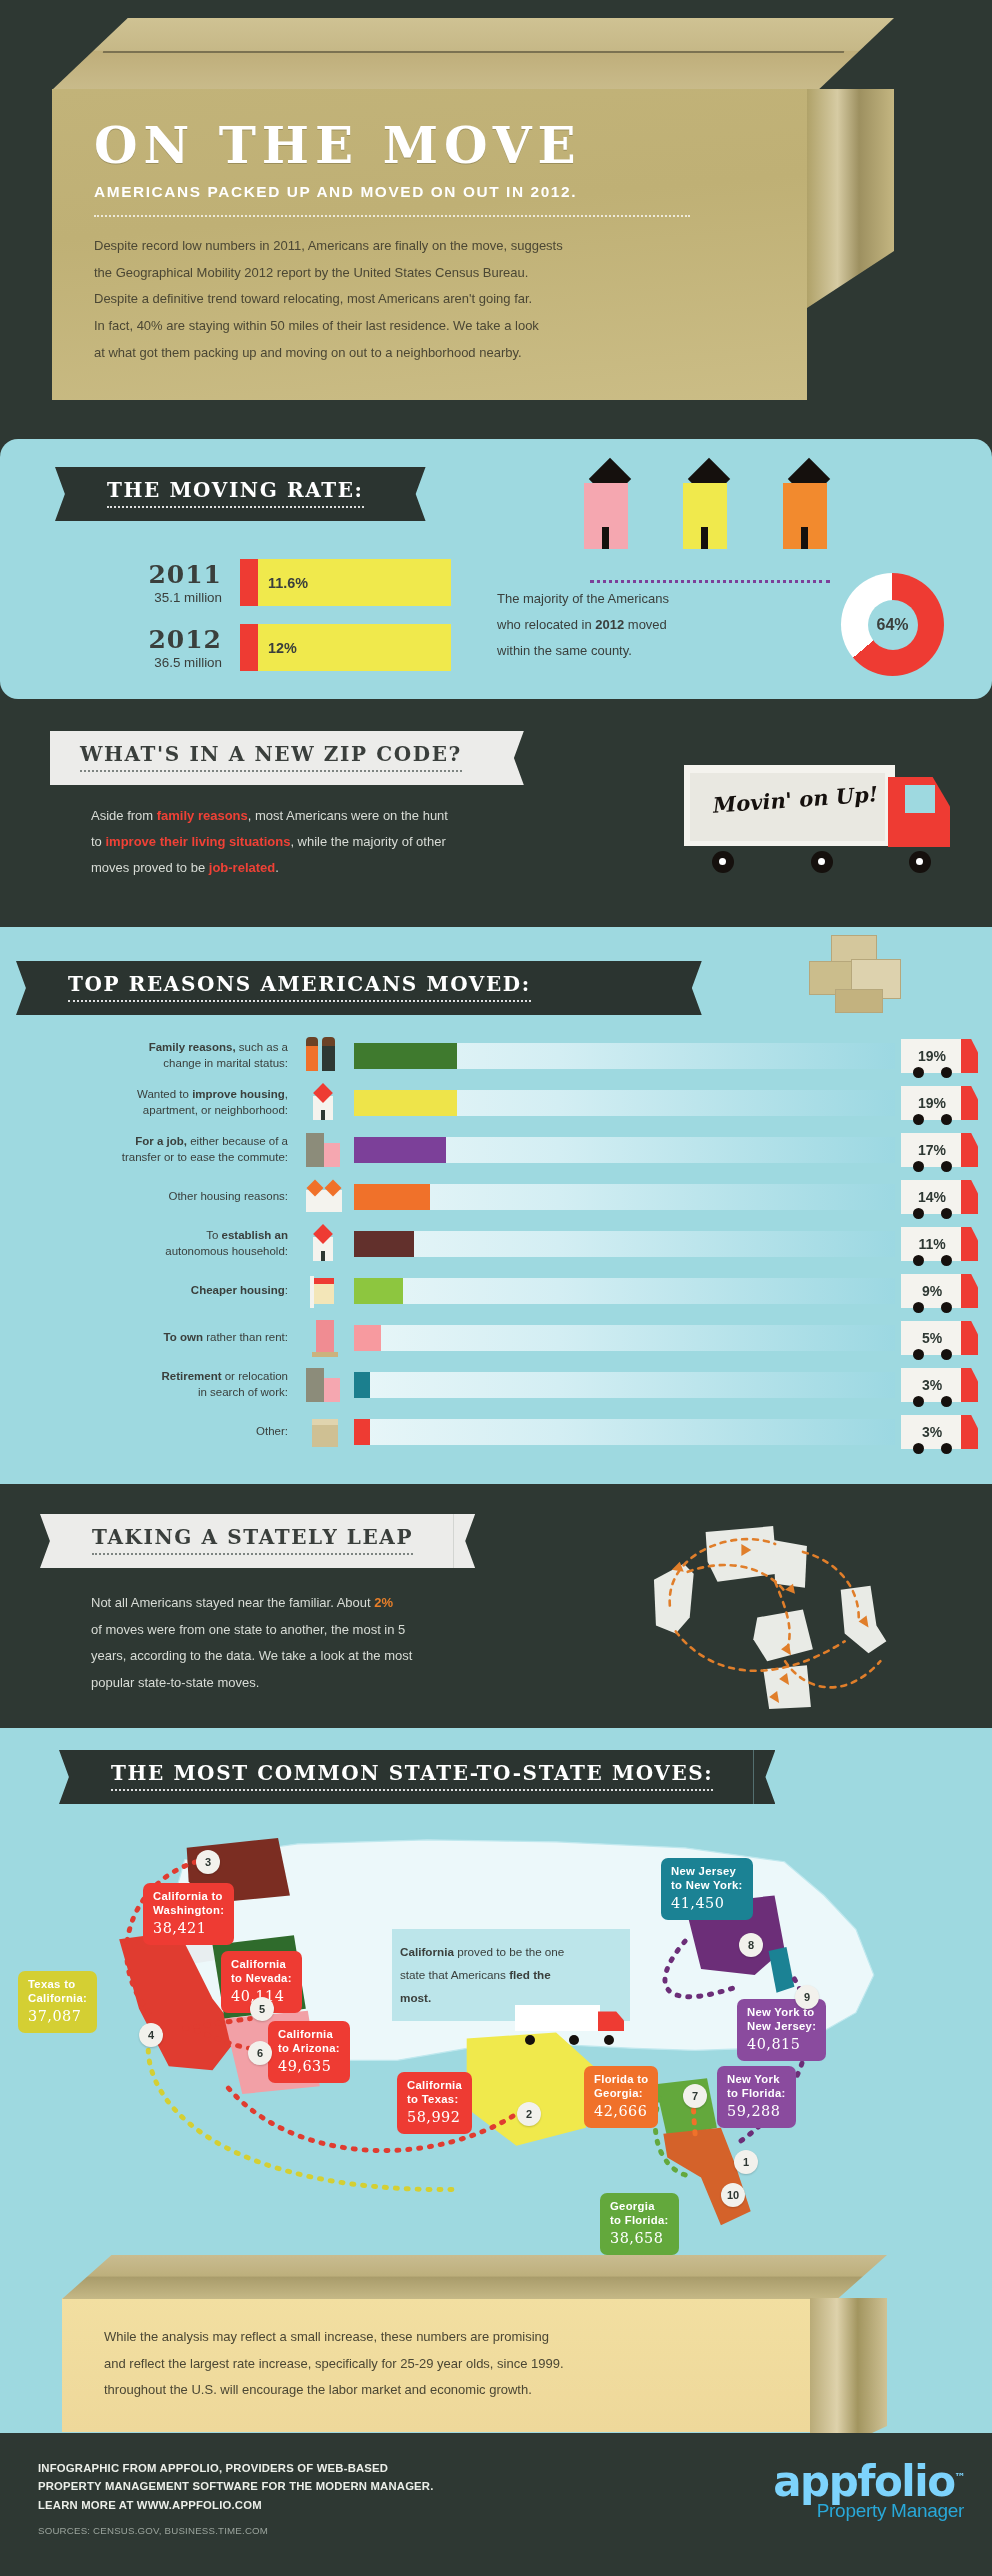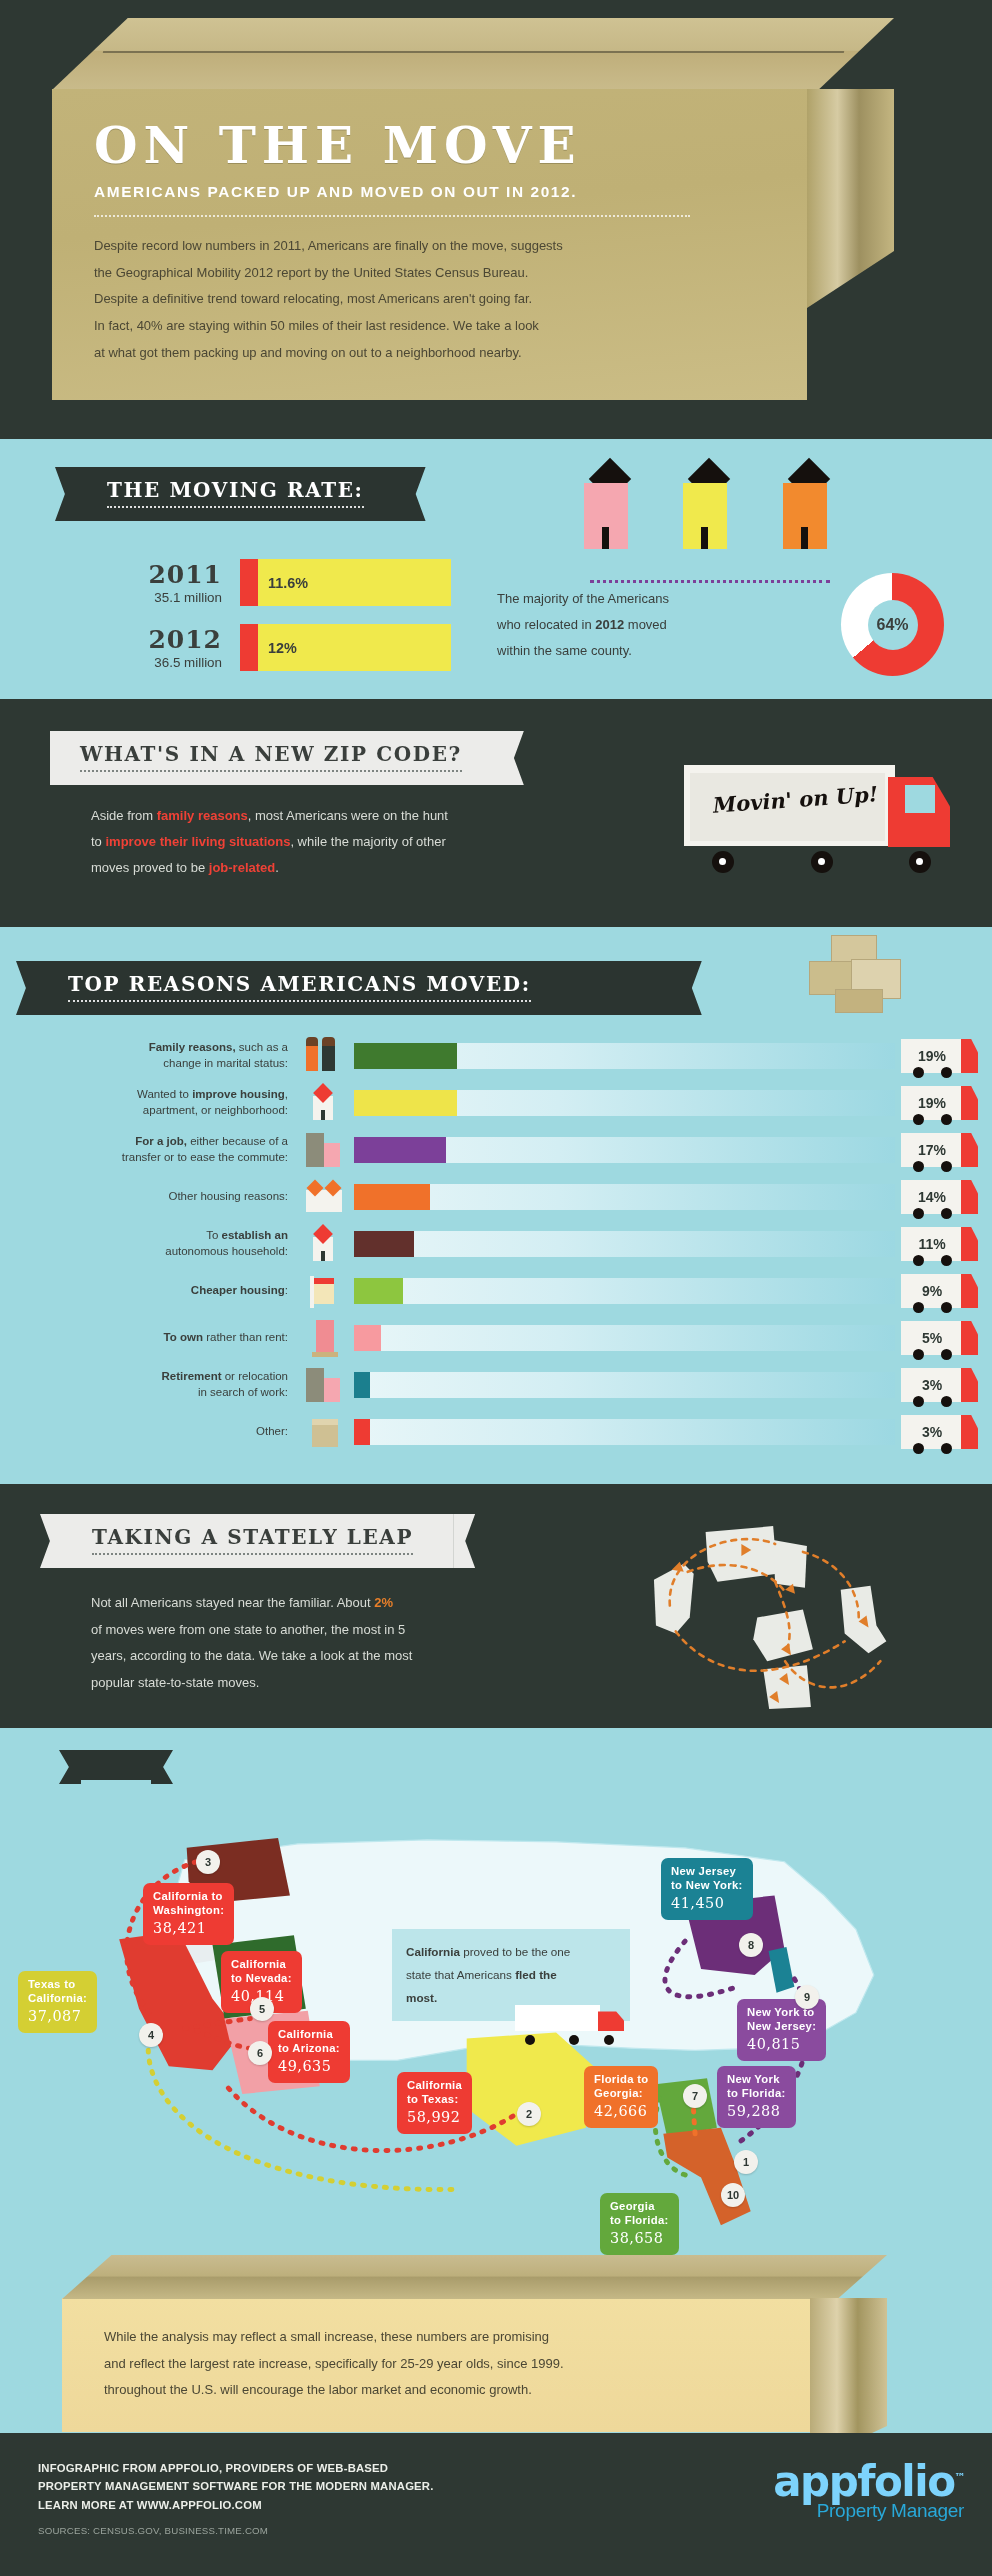--- a/index.html
+++ b/index.html
@@ -101,21 +101,21 @@
   .rib-wrap { position: relative; display: inline-block; }
   .rib-tail-l, .rib-tail-r { position: absolute; top: 0; bottom: 0; width: 22px; }
   .rib-tail-l { left: -22px; }
   .rib-tail-r { right: -22px; }
   .rib-tail-l.dark { background:#2b3430; clip-path: polygon(100% 0,100% 100%,0 100%,45% 50%,0 0); }
   .rib-tail-r.dark { background:#2b3430; clip-path: polygon(0 0,100% 0,55% 50%,100% 100%,0 100%); }
   .rib-tail-l.light { background:#ececea; clip-path: polygon(100% 0,100% 100%,0 100%,45% 50%,0 0); }
   .rib-tail-r.light { background:#ececea; clip-path: polygon(0 0,100% 0,55% 50%,100% 100%,0 100%); }
 
   
-  .moving { height: 260px; padding-top: 28px; }
+  .moving { height: 260px; padding-top: 28px; border-radius: 18px; }
   .mr-head { margin-left: 77px; }
   .mr-bars { margin-left: 109px; margin-top: 38px; }
   .bar-row { display: flex; align-items: center; margin-bottom: 18px; }
   .bar-label { width: 131px; text-align: right; padding-right: 18px; }
   .bar-year {
     font-family: "DejaVu Serif", serif;
     font-size: 25px; font-weight: 700; color: #3a3f3c; letter-spacing: 1px;
   }
   .bar-mill { font-size: 13.4px; color: #3a3f3c; margin-top: 1px; }
   .bar-track { position: relative; width: 211px; height: 47px; display:flex; align-items:center; }
@@ -222,21 +222,21 @@
     box-shadow:0 1px 2px rgba(0,0,0,.18);
   }
   .callout {
     position:absolute; border-radius:7px; padding:6px 10px 8px 10px; z-index:8;
     color:#ffffff; line-height:1.28;
   }
   .callout .co-t { font-size:11.3px; font-weight:700; letter-spacing:0.3px; }
   .callout .co-n { font-family:"DejaVu Serif",serif; font-size:14.4px; letter-spacing:0.5px; margin-top:1px; }
   .ca-note {
     position:absolute; left:392px; top:129px; width:238px; background:#bce5ea;
-    padding:12px 14px; font-size:11.7px; line-height:1.95; color:#3a3f3c; z-index:7;
+    padding:12px 8px; font-size:11.7px; line-height:1.95; color:#3a3f3c; z-index:7;
   }
   .ca-note b { font-weight:700; }
   .ca-truck { position:absolute; right:-4px; bottom:-22px; width:119px;height:44px; }
 
   
   .endbox-wrap { position:absolute; left:62px; top:527px; width:825px; }
   .endbox-top {
     height:44px;
     background: linear-gradient(180deg,#c9bc90,#bdaf7c 48%,#a99c6b 50%,#c5b886);
     clip-path: polygon(6% 0, 100% 0, 94% 100%, 0 100%);
@@ -644,20 +644,21 @@
       </svg>
     </div>
   </div>
 
   <div class="sec-blue mapsec">
     <div class="map-head">
       <div class="rib-wrap">
         <span class="rib-tail-l dark"></span>
         <span class="rib-tail-r dark"></span>
         <div class="ribbon ribbon-dark">
+          <div class="rib-txt">THE MOST COMMON STATE-TO-STATE MOVES:</div>
           <div class="rib-dots"></div>
         </div>
       </div>
     </div>
 
     <div class="usmap">
       <svg width="992" height="467" viewBox="0 0 999 470" style="position:absolute;left:0;top:0;">
 
         <g fill="#ecf8fa" stroke="#bfe8ee" stroke-width="1.2">
           <polygon points="186,60 300,44 430,40 560,42 690,48 790,62 830,96 862,130 880,176 862,214 820,238 760,250 700,252 640,250 560,246 470,250 400,262 330,262 270,248 220,214 186,160 172,110"></polygon>

